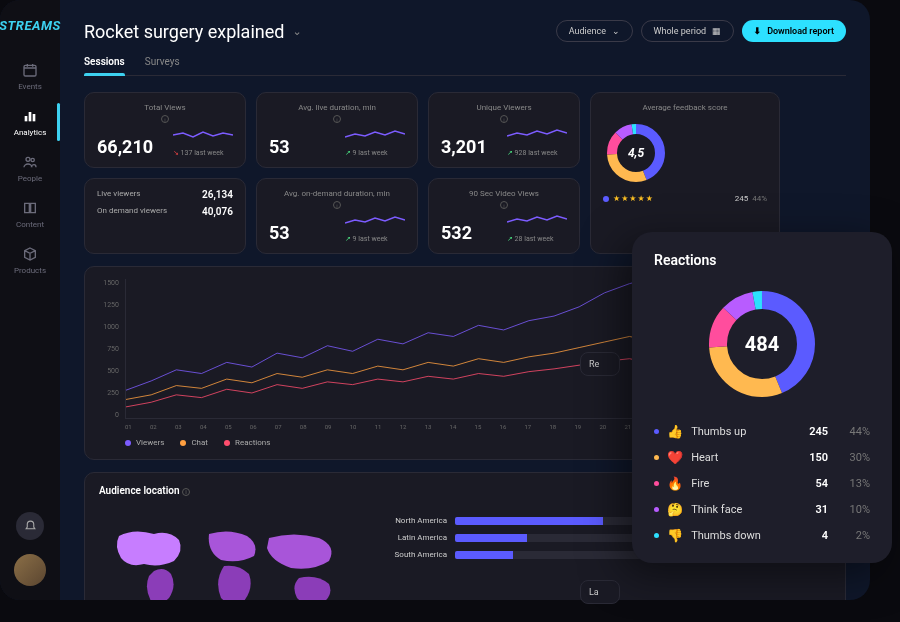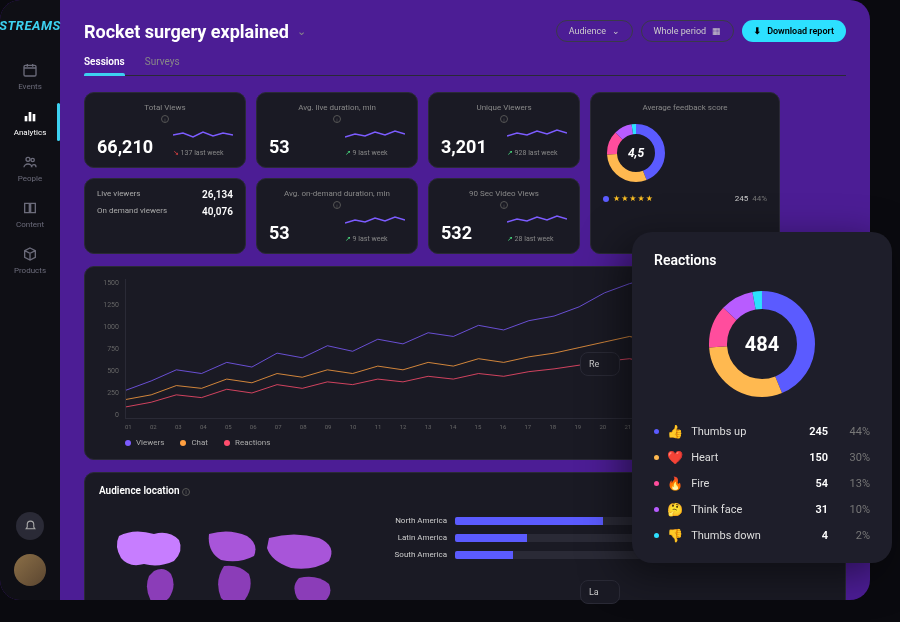--- a/index.html
+++ b/index.html
@@ -1,34 +1,34 @@
 <!DOCTYPE html>
 <html><head>
 <meta charset="utf-8">
 <style>
 * { box-sizing: border-box; margin: 0; padding: 0; }
 body { font-family: -apple-system, BlinkMacSystemFont, 'Segoe UI', Roboto, sans-serif; background: #0a0a0f; color: #fff; width: 900px; height: 622px; overflow: hidden; position: relative; }
 
-.app { display: flex; width: 870px; height: 600px; background: #4c1d95; border-radius: 20px; overflow: hidden; }
+.app { display: flex; width: 870px; height: 600px; background: #0f172a; border-radius: 20px; overflow: hidden; }
 
 .sidebar { width: 60px; background: #0f0f15; display: flex; flex-direction: column; align-items: center; padding-top: 18px; gap: 8px; position: relative; }
 .logo { color: #3dd1f0; font-weight: 700; font-style: italic; font-size: 13px; letter-spacing: 0.5px; margin-bottom: 12px; }
 .nav-item { width: 48px; padding: 8px 0; display: flex; flex-direction: column; align-items: center; gap: 3px; color: #6b6b7a; cursor: pointer; position: relative; }
 .nav-item.active { color: #fff; }
 .nav-item.active::after { content: ''; position: absolute; right: -6px; top: 4px; bottom: 4px; width: 3px; background: #3dd1f0; border-radius: 2px; }
 .nav-icon { width: 18px; height: 18px; display: flex; align-items: center; justify-content: center; }
 .nav-label { font-size: 8px; }
 .sidebar-bottom { margin-top: auto; margin-bottom: 14px; display: flex; flex-direction: column; align-items: center; gap: 14px; }
 .bell { width: 28px; height: 28px; background: #2a2a36; border-radius: 50%; display: flex; align-items: center; justify-content: center; color: #aaa; font-size: 13px; }
 .avatar { width: 32px; height: 32px; border-radius: 50%; background: linear-gradient(135deg, #8b6f47, #5a4530); }
 
 .main { flex: 1; padding: 20px 24px; overflow: hidden; }
 .header { display: flex; align-items: center; justify-content: space-between; margin-bottom: 14px; }
 .title-wrap { display: flex; align-items: center; gap: 8px; }
-.title { font-size: 18px; font-weight: 700; }
+.title { font-size: 18px; font-weight: 400; }
 .chev { color: #888; font-size: 11px; }
 .header-controls { display: flex; gap: 8px; }
 .pill { background: transparent; border: 1px solid #3a3a48; color: #ccc; padding: 5px 12px; border-radius: 16px; font-size: 9px; display: flex; align-items: center; gap: 6px; cursor: pointer; }
 .pill.download { background: #2de0ff; color: #000; border: none; font-weight: 600; }
 
 .tabs { display: flex; gap: 20px; margin-bottom: 16px; border-bottom: 1px solid #2a2a36; }
 .tab { font-size: 10px; padding-bottom: 8px; color: #888; cursor: pointer; position: relative; }
 .tab.active { color: #fff; font-weight: 600; }
 .tab.active::after { content: ''; position: absolute; bottom: -1px; left: 0; right: 0; height: 3px; background: #3dd1f0; border-radius: 2px 2px 0 0; }
 

